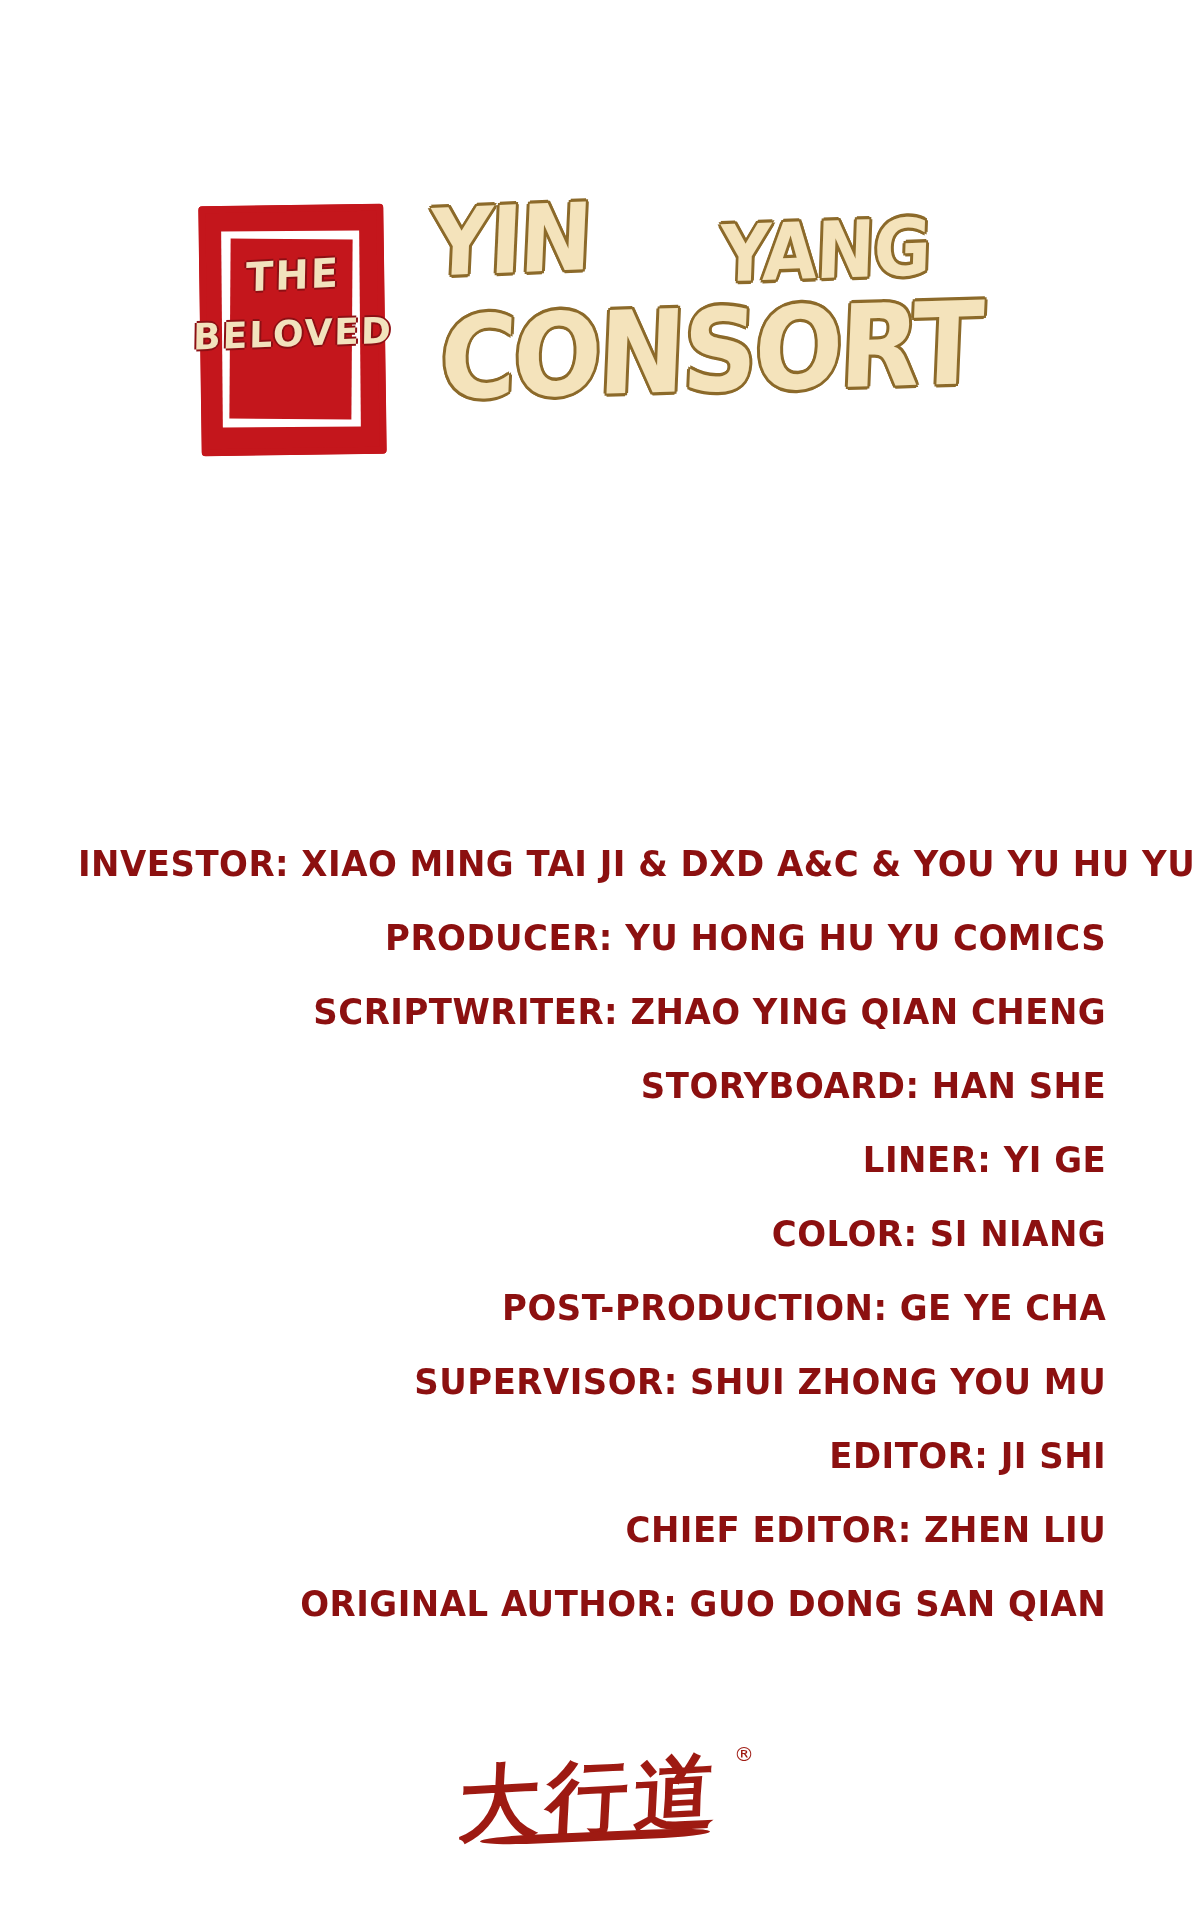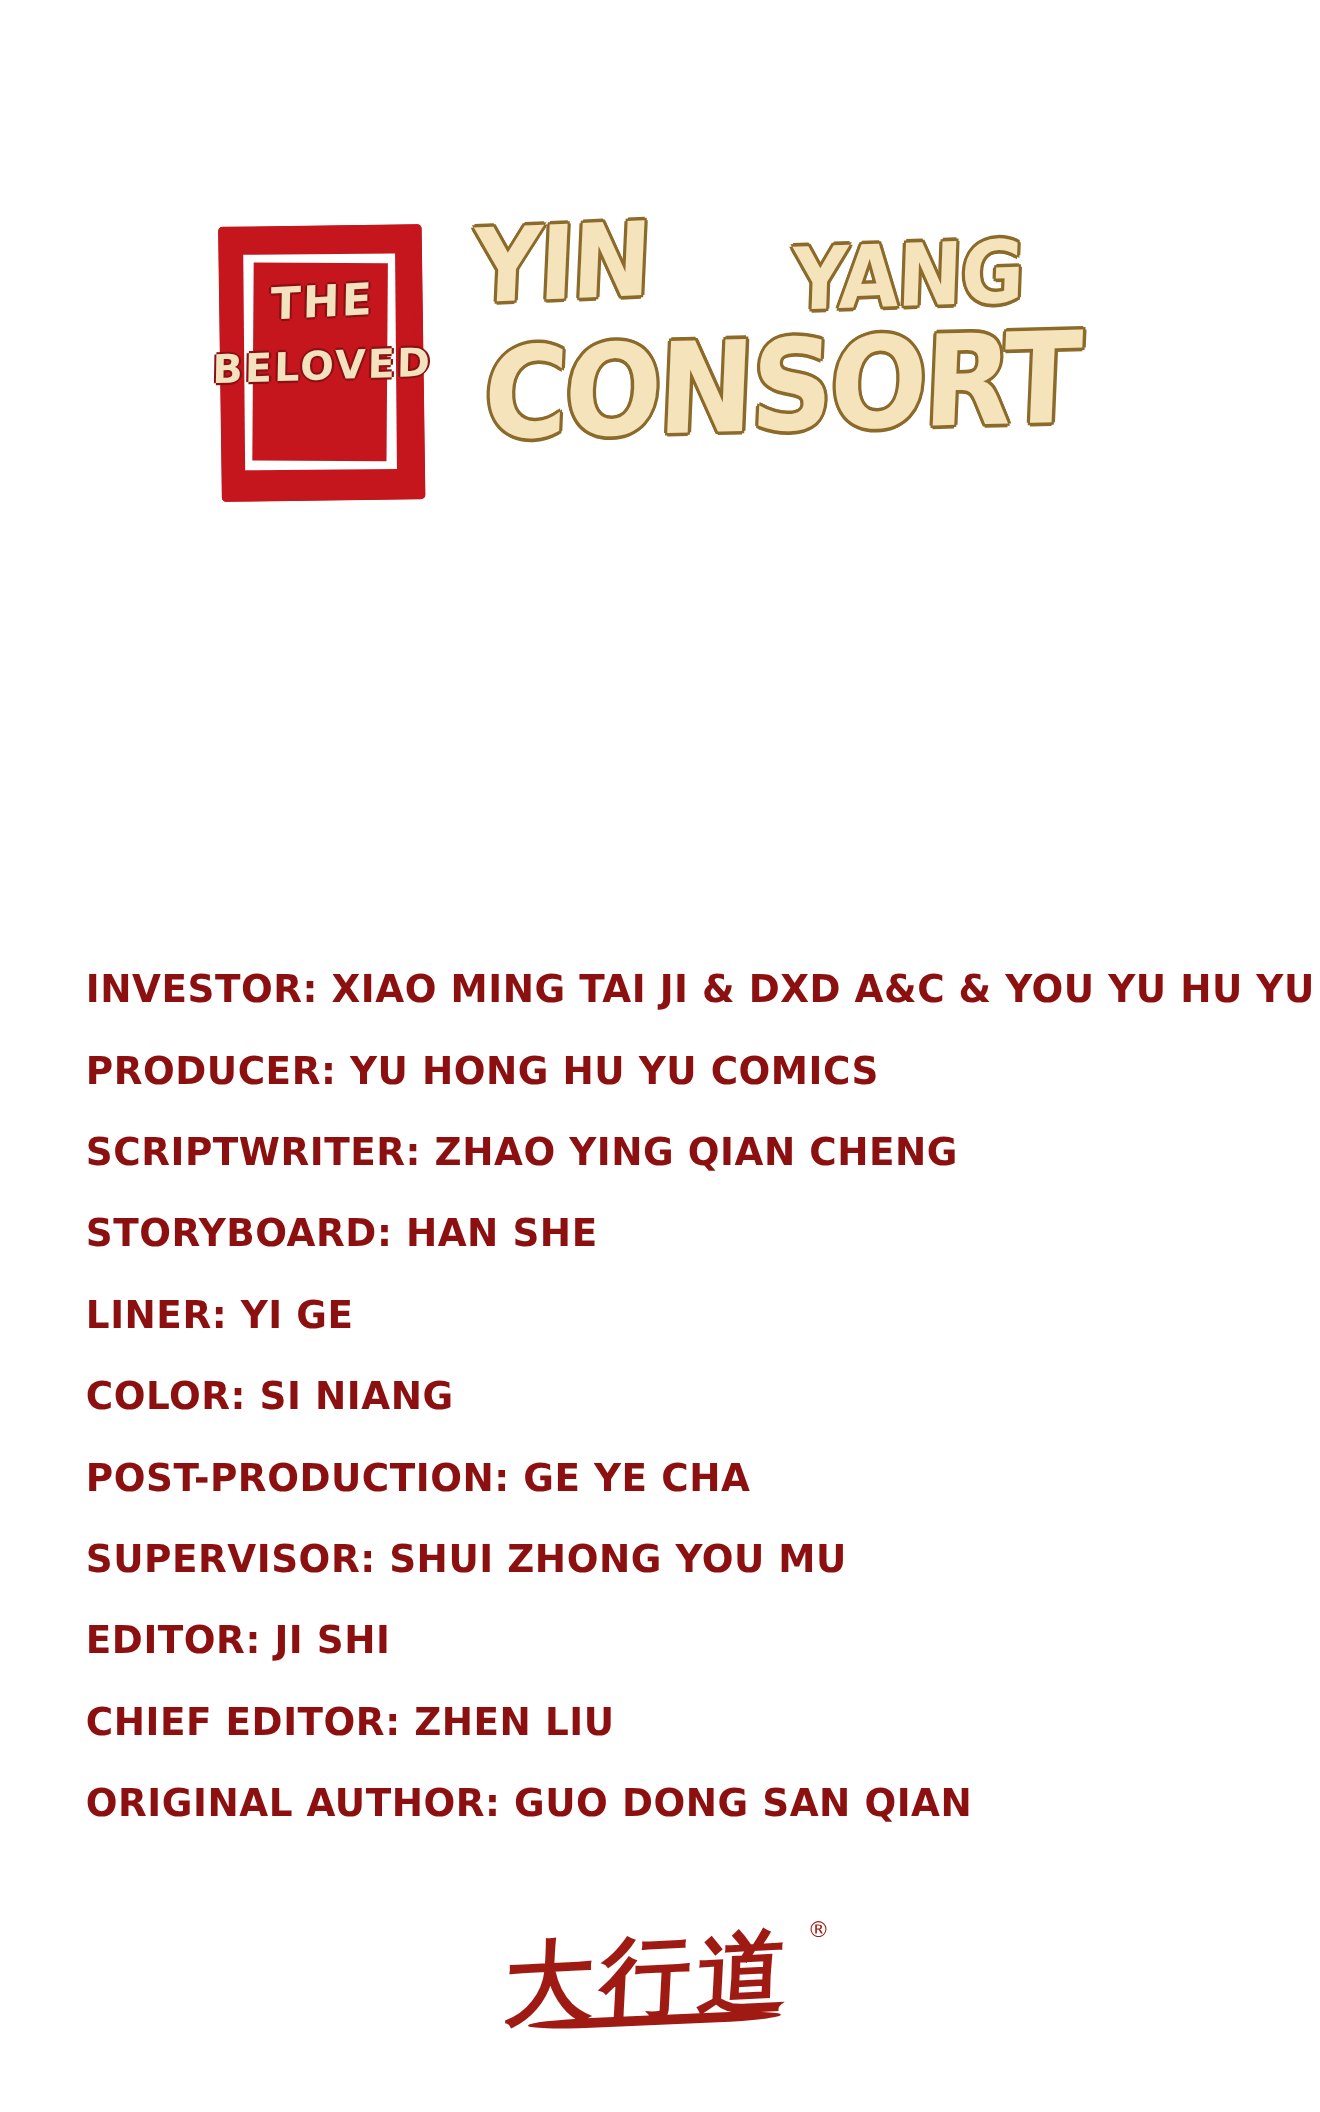--- a/index.html
+++ b/index.html
@@ -125,22 +125,23 @@
     top: 130px;
     font-size: 104px;
     letter-spacing: -3px;
     transform: rotate(-1.6deg) skewX(-4deg) scaleY(1.1);
   }
 
   
   .credits {
     position: absolute;
     left: 78px;
-    top: 863px;
+    top: 827px;
     width: 1060px;
+    text-align: right;
   }
   .credit-line {
     color: #8c1010;
     font-family: "DejaVu Sans", sans-serif;
     font-weight: 700;
     font-size: 35px;
     letter-spacing: 0.5px;
     line-height: 74px;
     white-space: nowrap;
     transform: scaleX(0.97);

